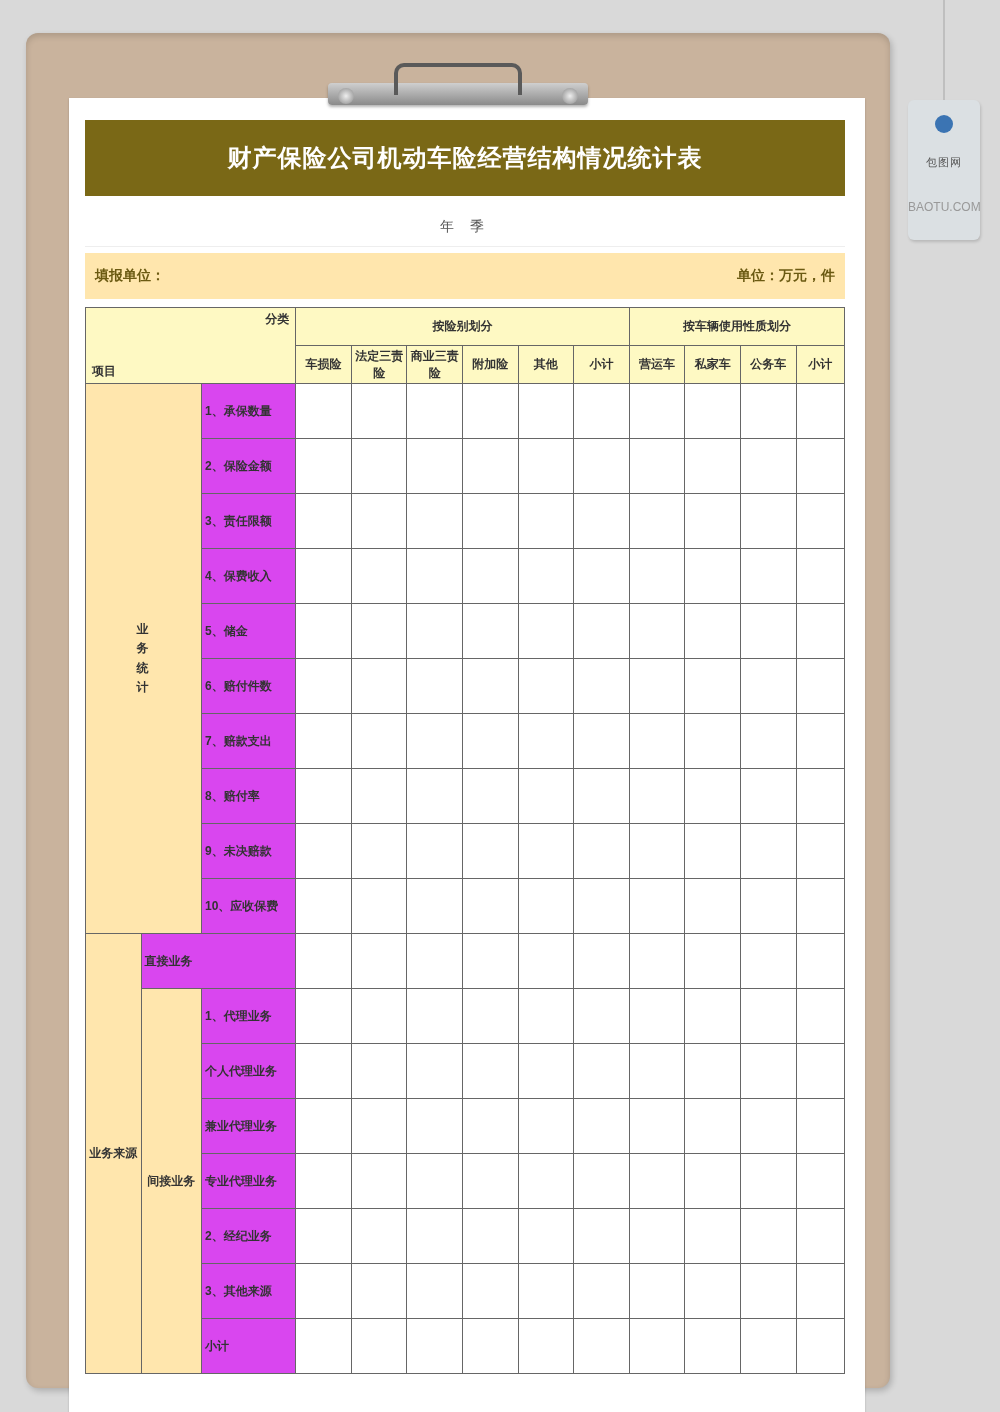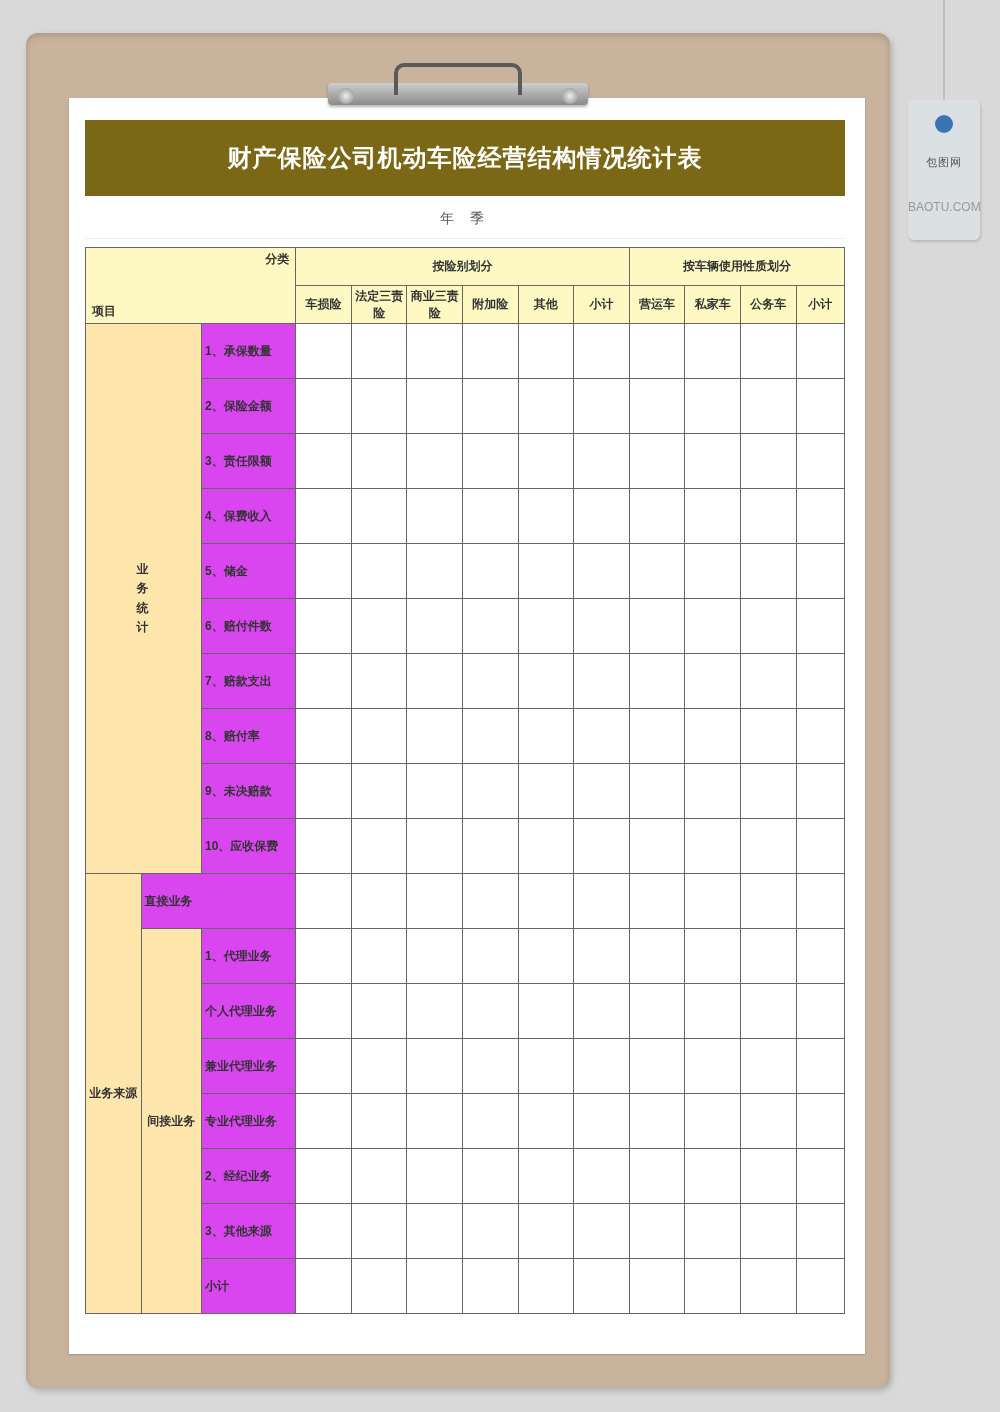--- a/index.html
+++ b/index.html
@@ -110,20 +110,21 @@
     letter-spacing:1px;
   }
 
   .subtitle-row{
     text-align:center;
     font-size:14px;
     color:#555;
     padding:14px 0 10px;
     border-bottom:1px solid #eee;
     letter-spacing:6px;
+    margin-top:8px;
   }
 
   .meta-bar{
     background:#ffe6ad;
     display:flex;
     justify-content:space-between;
     padding:14px 10px;
     font-size:14px;
     color:#6b5a12;
     font-weight:bold;
@@ -186,20 +187,24 @@
   <div class="clip-lever"></div>
   <div class="clip-base"></div>
   <div class="clip-rivet l"></div>
   <div class="clip-rivet r"></div>
 
   <div class="paper">
 
     <div class="title-bar">财产保险公司机动车险经营结构情况统计表</div>
     <div class="subtitle-row">年      季</div>
 
+    <div class="meta-bar">
+      <span>填报单位：</span>
+      <span>单位：万元，件</span>
+    </div>
 
     <table class="sheet">
       <colgroup>
         <col style="width:46px">
           <col style="width:50px">
           <col style="width:78px">
         <col style="width:46px">
           <col style="width:46px">
           <col style="width:46px">
         <col style="width:46px">

